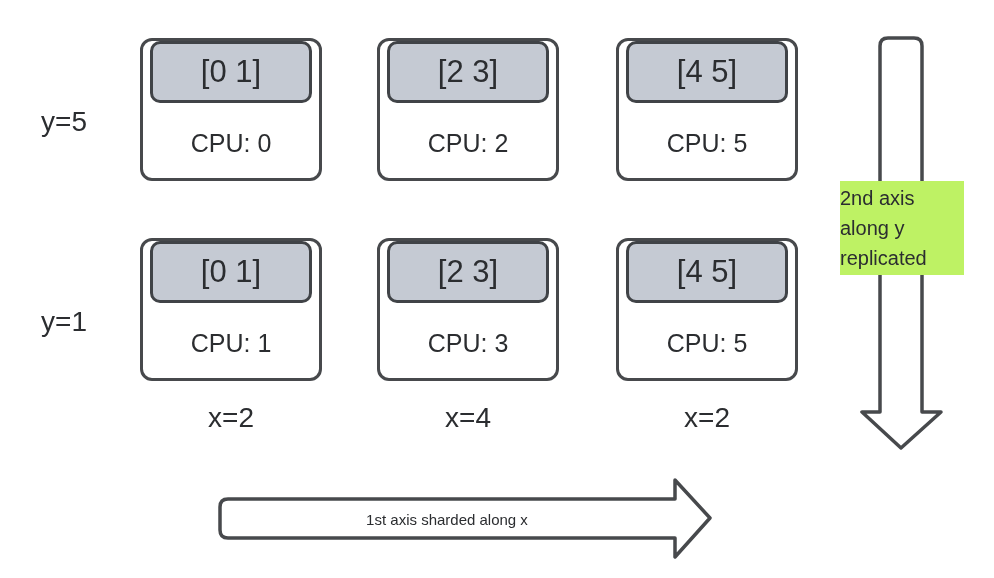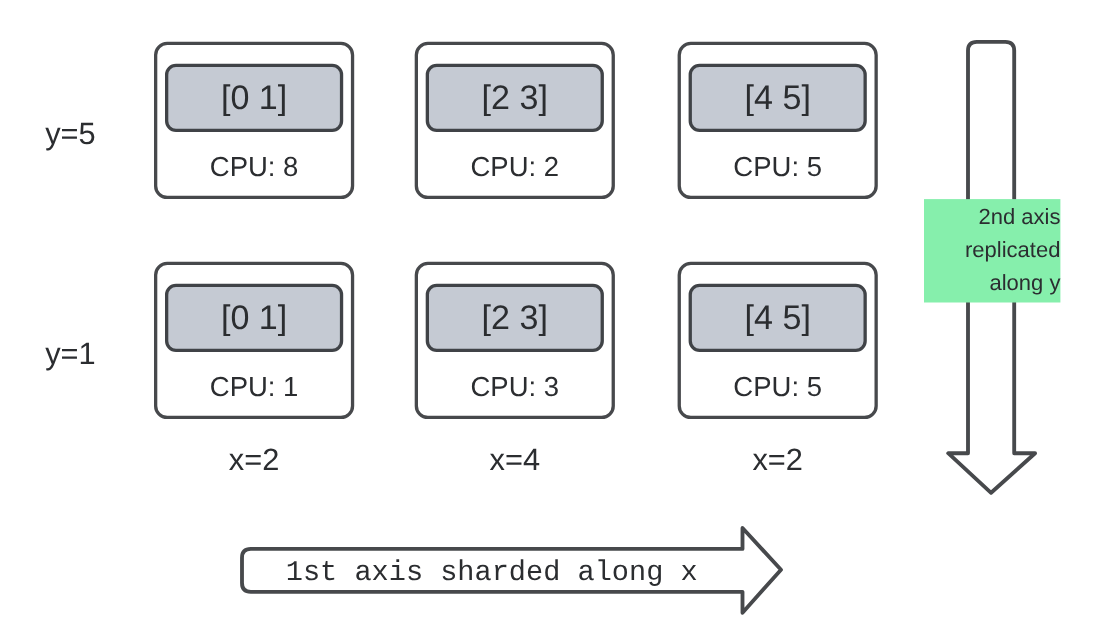--- a/index.html
+++ b/index.html
@@ -6,50 +6,50 @@
   body{font-family:"Liberation Sans", sans-serif;color:#2b2d30;}
   .canvas{position:relative;width:994px;height:578px;background:#ffffff;overflow:hidden;}
   .arrows{position:absolute;left:0;top:0;width:994px;height:578px;pointer-events:none;}
 
   .device{position:absolute;width:182px;height:143px;background:#ffffff;
           border:3px solid #47494c;border-radius:12px;box-sizing:border-box;
           display:flex;flex-direction:column;align-items:center;}
   .c0{left:140px}.c1{left:377px}.c2{left:616px}
   .r0{top:38px}.r1{top:238px}
 
-  .shard{margin-top:17px;width:162px;height:62px;background:#c5cad3;
+  .shard{width:162px;height:62px;background:#c5cad3;
          border:3px solid #404347;border-radius:10px;box-sizing:border-box;
          display:flex;align-items:center;justify-content:center;
          font-size:31px;color:#2b2d30;}
   .cpu{flex:1;display:flex;align-items:center;font-size:25px;padding-top:6px;color:#2b2d30;}
 
   .row-label{position:absolute;left:26px;width:76px;text-align:center;font-size:28px;}
   .col-label{position:absolute;top:402px;width:182px;text-align:center;font-size:28px;}
 
-  .varrow-label{position:absolute;left:840px;top:181px;width:124px;background:#86efac;
-                text-align:right;font-size:20px;line-height:30px;padding:2px 0;}
+  .varrow-label{position:absolute;left:840px;top:181px;width:124px;background:#bef264;
+                text-align:left;font-size:20px;line-height:30px;padding:2px 0;}
   .harrow-label{position:absolute;left:247px;top:506px;width:400px;text-align:center;
-                font-size:26px;line-height:28px;font-family:Liberation Mono, monospace;}
+                font-size:15px;line-height:28px;}
 </style>
 </head>
 <body>
 
 <div class="canvas">
 
   <svg class="arrows" viewBox="0 0 994 578" xmlns="http://www.w3.org/2000/svg">
     <path d="M 880 46 Q 880 38 888 38 L 914 38 Q 922 38 922 46 L 922 412 L 941 412 L 901 448 L 862 412 L 880 412 Z" fill="#ffffff" stroke="#47494c" stroke-width="3.5" stroke-linejoin="round" stroke-linecap="round"></path>
     <path d="M 228 499 L 675 499 L 675 480 L 710 518 L 675 557 L 675 538 L 228 538 Q 220 538 220 530 L 220 507 Q 220 499 228 499 Z" fill="#ffffff" stroke="#47494c" stroke-width="3.5" stroke-linejoin="round" stroke-linecap="round"></path>
   </svg>
 
   <div class="row-label" style="top:106px">y=5</div>
   <div class="row-label" style="top:306px">y=1</div>
 
   <div class="device r0 c0">
     <div class="shard">[0 1]</div>
-    <div class="cpu">CPU: 8</div>
+    <div class="cpu">CPU: 0</div>
   </div>
   <div class="device r0 c1">
     <div class="shard">[2 3]</div>
     <div class="cpu">CPU: 2</div>
   </div>
   <div class="device r0 c2">
     <div class="shard">[4 5]</div>
     <div class="cpu">CPU: 5</div>
   </div>
   <div class="device r1 c0">
@@ -64,19 +64,19 @@
     <div class="shard">[4 5]</div>
     <div class="cpu">CPU: 5</div>
   </div>
 
   <div class="col-label c0">x=2</div>
   <div class="col-label c1">x=4</div>
   <div class="col-label c2">x=2</div>
 
   <div class="varrow-label">
     <div>2nd axis</div>
+    <div>along y</div>
     <div>replicated</div>
-    <div>along y</div>
   </div>
 
   <div class="harrow-label">1st axis sharded along x</div>
 
 </div>
 
 </body></html>

